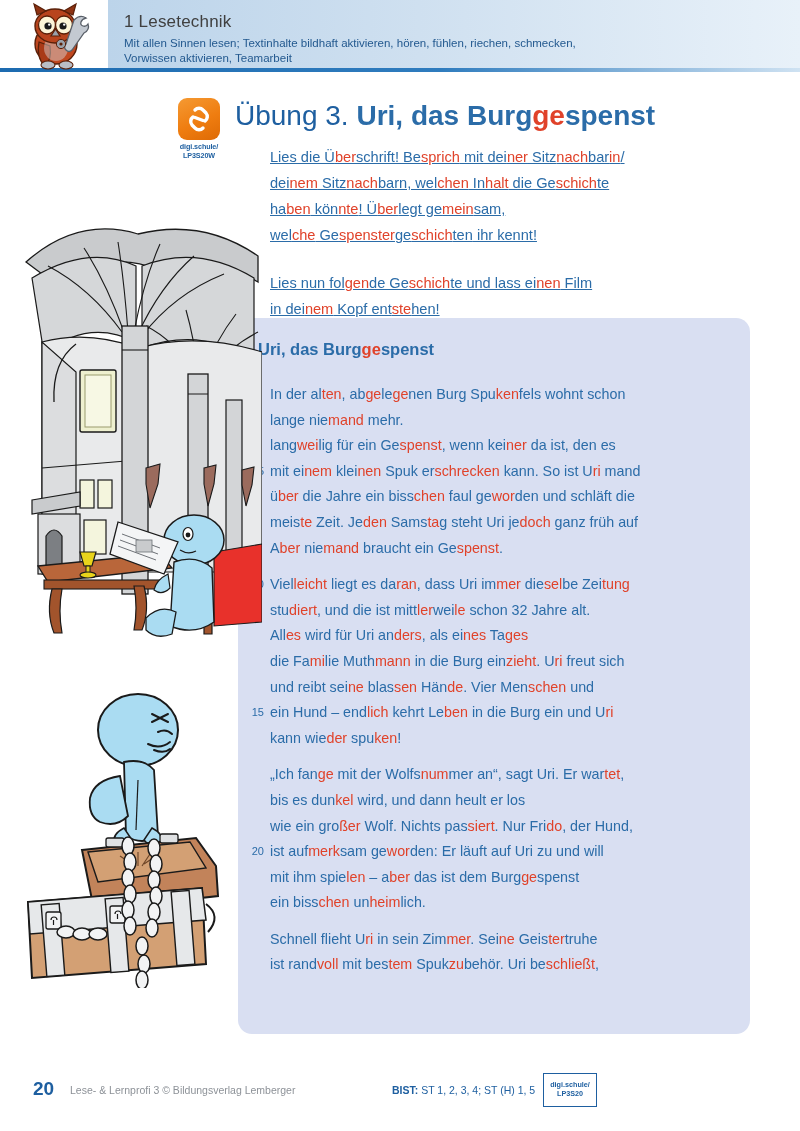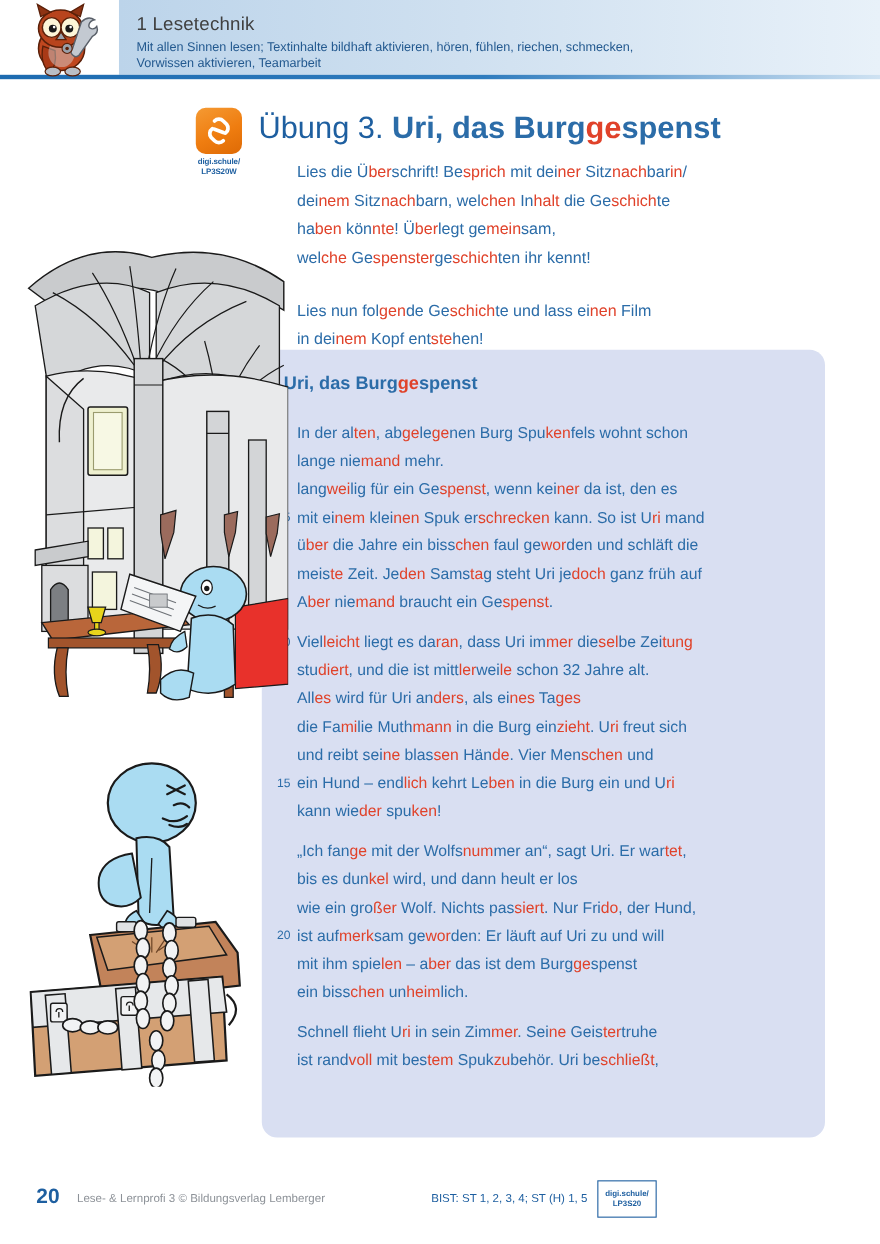--- a/index.html
+++ b/index.html
@@ -95,20 +95,21 @@
   .ex-title .bold { font-weight: bold; }
 
   
   .instr {
     position: absolute;
     left: 270px;
     width: 480px;
     font-size: 14.6px;
     line-height: 26px;
     color: #2b6ca8;
+    text-decoration: underline;
   }
   .instr-1 { top: 144px; }
   .instr-2 { top: 258px; margin-top: 12px; }
 
   
   .b { color: #2b6ca8; }
   .r { color: #e0422a; }
 
   
   .story-box {
@@ -163,21 +164,21 @@
     font-size: 19px; font-weight: bold; color: #1e5fa0;
   }
   .imprint {
     position: absolute; left: 70px; top: 12px;
     font-size: 10.5px; color: #8d9298;
   }
   .bist {
     position: absolute; left: 392px; top: 12px;
     font-size: 10.5px; color: #1e5fa0;
   }
-  .bist b { font-weight: normal; }
+  .bist b { font-weight: bold; }
   .digi-foot {
     position: absolute; left: 543px; top: 1px;
     width: 52px; height: 32px;
     border: 1.4px solid #1e5fa0;
     background: #ffffff;
     text-align: center;
     display: flex; align-items: center; justify-content: center;
   }
   .digi-foot span {
     font-size: 7.2px; line-height: 8.8px;

